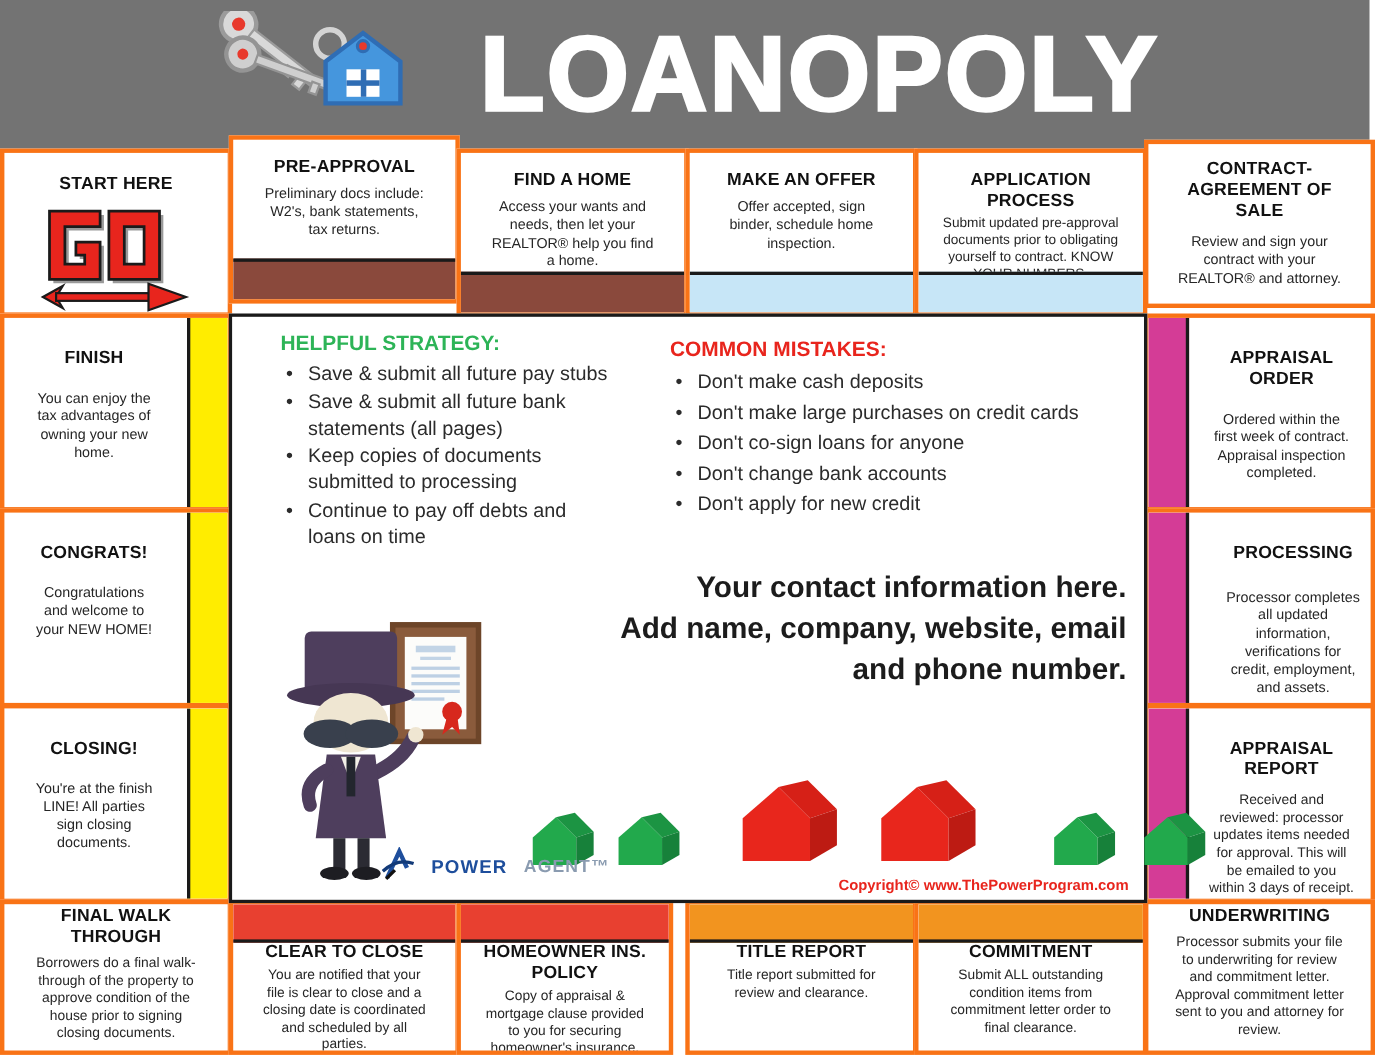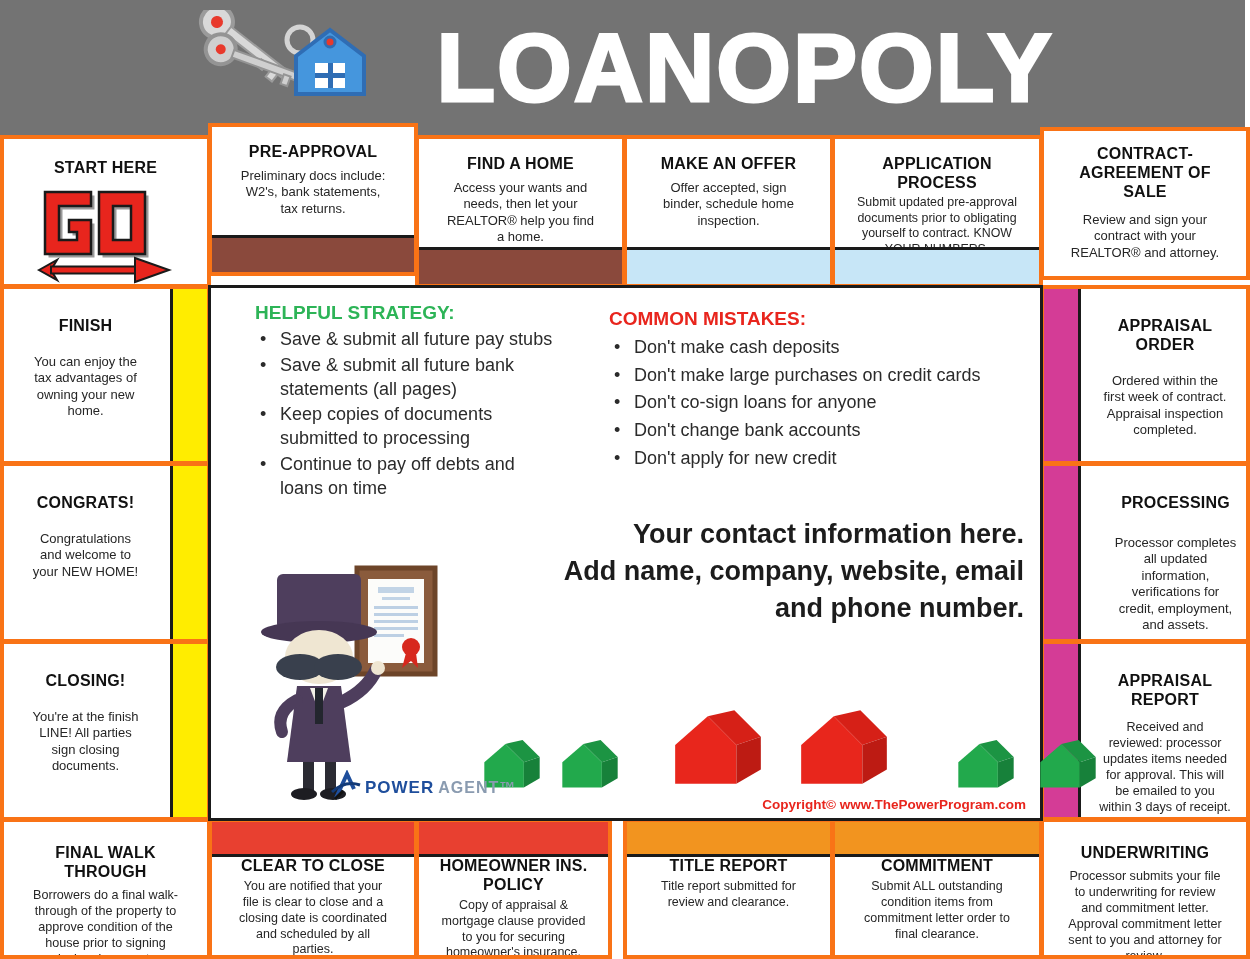--- a/index.html
+++ b/index.html
@@ -25,21 +25,21 @@
   .band-r { position:absolute; top:0; bottom:0; right:0; width:37px; border-left:3px solid #1a1a1a; }
   .band-l { position:absolute; top:0; bottom:0; left:0; width:37px; border-right:3px solid #1a1a1a; }
 
   .side-left  .inner { margin-right:40px; }
   .side-right .inner { margin-left:40px; }
   .side-left  h3, .side-right h3 { margin-top:28px; }
   .side-left  p,  .side-right p  { margin-top:18px; }
   .bottom-banded .inner { margin-top:35px; }
   .bottom-banded h3 { margin-top:7px; margin-bottom:2px; }
   .bottom-banded p { font-size:12.5px; margin-top:3px; }
-  .corner h3 { margin-top:22px; }
+  .corner h3 { margin-top:2px; }
   .corner p { font-size:12.6px; }
   #cell-contract h3 { margin-top:14px; }
   #cell-contract p { margin-top:10px; font-size:13px; }
   #cell-application p { font-size:12.4px; margin-top:2px; }
   #cell-application h3 { margin-bottom:2px; }
   #cell-processing p { margin-top:22px; }
   #cell-appraisal-report p { margin-top:10px; font-size:12.6px; }
   #cell-start h3 { margin-top:20px; }
   #cell-start .go-wrap { margin-top:8px; }
 
@@ -53,21 +53,21 @@
   .list-block li::before { content:"•"; position:absolute; left:5px; top:0; color:#2b2b2b; }
   #strategy { position:absolute; left:44px; top:14px; width:345px; }
   #strategy li { line-height:1.32; margin:2px 0; }
   #mistakes { position:absolute; left:398px; top:20px; width:430px; }
   #mistakes li { line-height:1.54; }
   #contact { position:absolute; right:16px; top:228px; width:640px; text-align:right;
              font-size:27px; font-weight:bold; color:#1c1c1c; line-height:1.37; white-space:pre-line; }
   #mascot { position:absolute; left:28px; top:272px; }
   #houses-row { position:absolute; left:268px; top:408px; width:550px; height:102px;
                 display:flex; align-items:flex-end; }
-  #pa-logo { position:absolute; left:120px; top:482px; display:flex; align-items:center; gap:4px; }
+  #pa-logo { position:absolute; left:136px; top:482px; display:flex; align-items:center; gap:15px; }
   #pa-logo .w1 { color:#1E4E9C; font-weight:bold; font-size:17px; letter-spacing:1px; }
   #pa-logo .w2 { color:#8A9BB0; font-weight:bold; font-size:16px; letter-spacing:1px; }
   #copyright { position:absolute; right:14px; bottom:6px; font-size:13.5px; font-weight:bold; color:#E8251D; }
 </style>
 </head>
 <body>
 
 <div id="stage">
 
   <div id="banner" style="background: #737373;">

